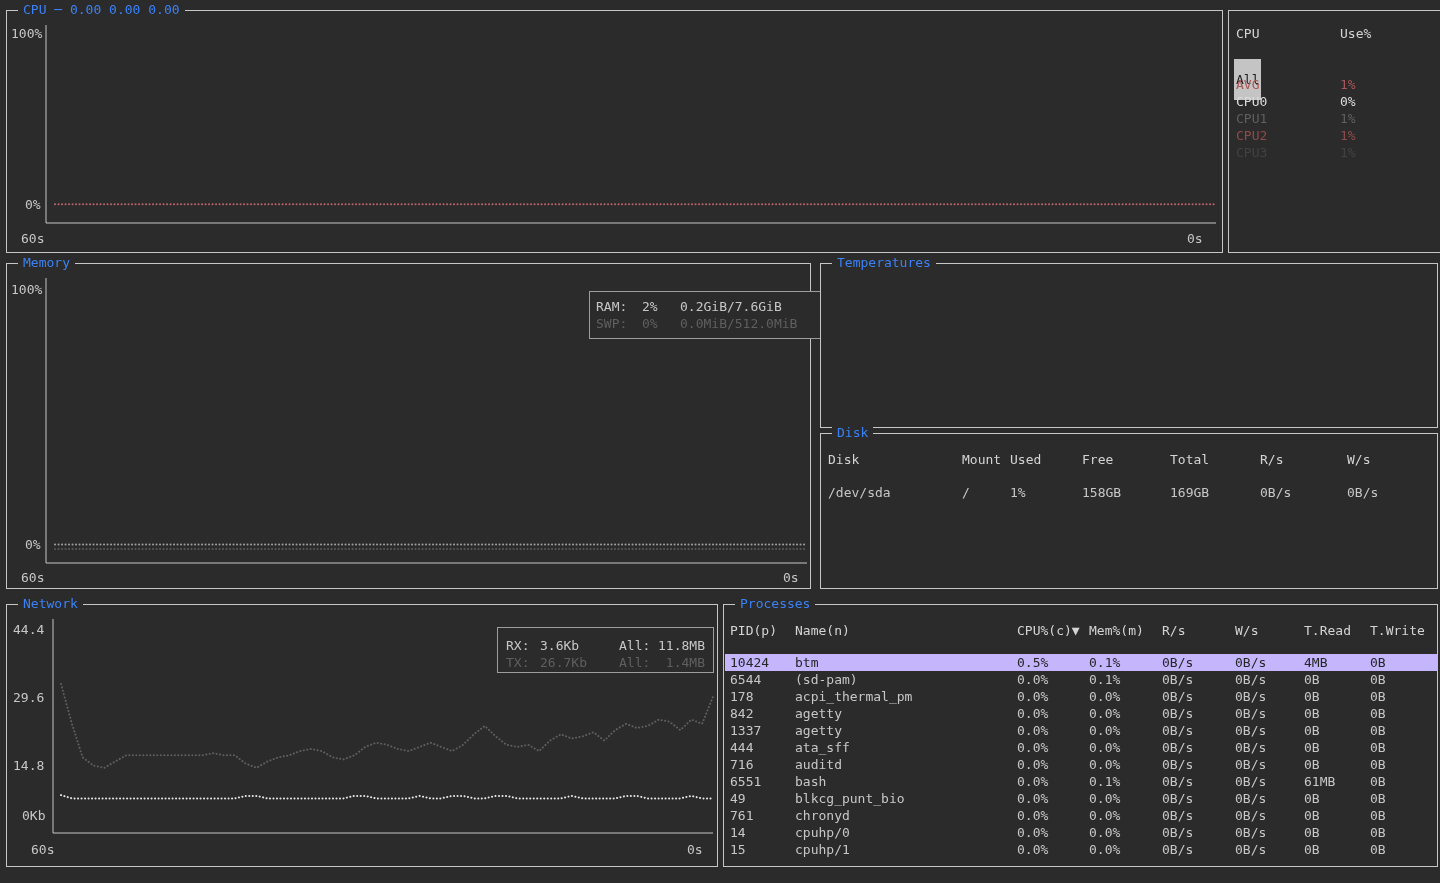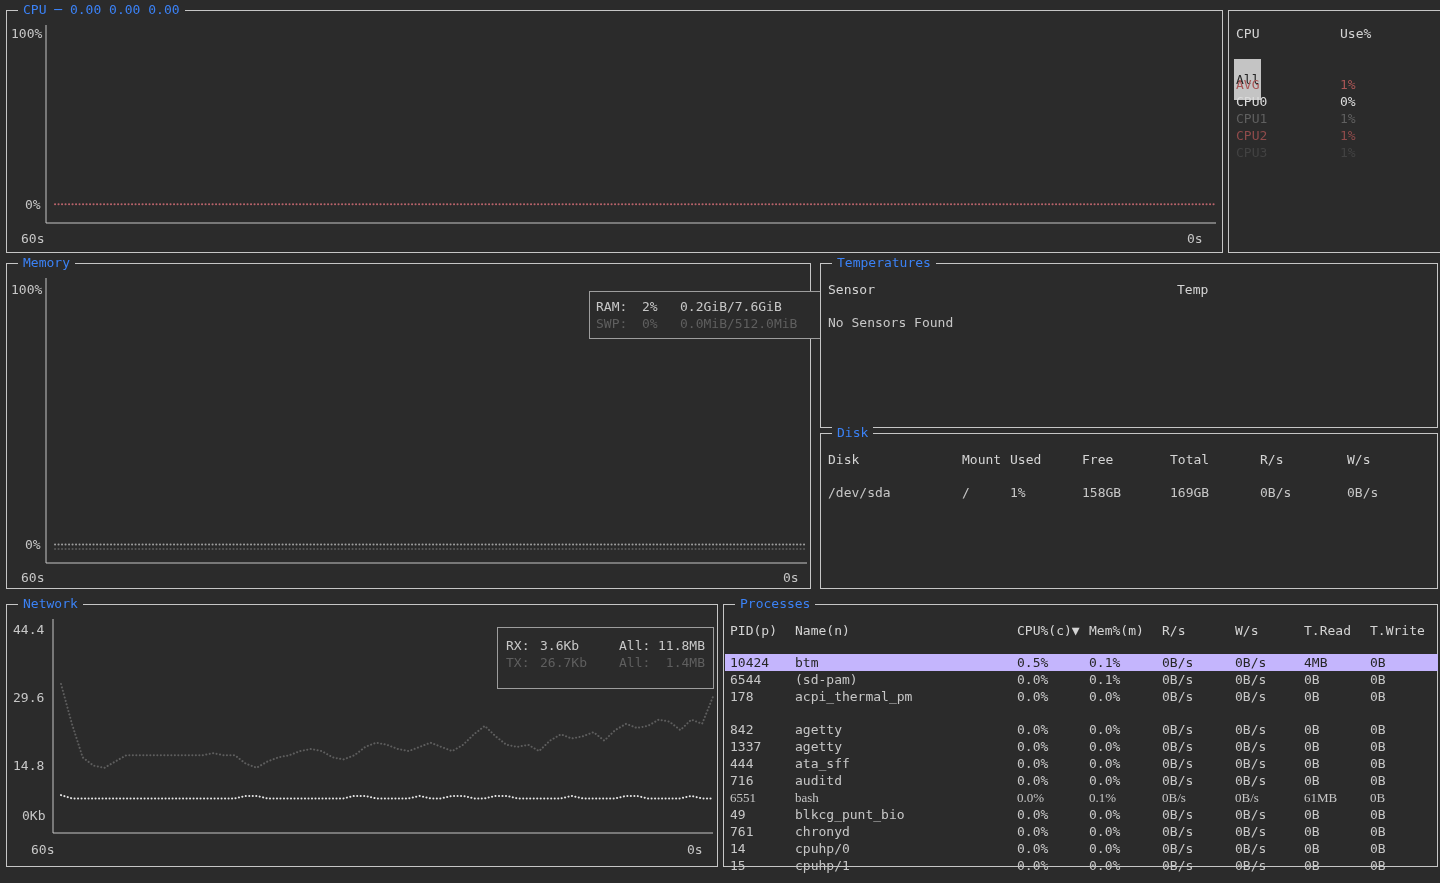--- a/index.html
+++ b/index.html
@@ -112,27 +112,20 @@
     <div class="lg-row dim" style="top:23px;">
       <span class="abs" style="left:6px;">SWP:</span>
       <span class="abs" style="left:52px;">0%</span>
       <span class="abs" style="left:90px;">0.0MiB/512.0MiB</span>
     </div>
   </div>
 </div>
 
 <div class="panel" style="left:820px;top:263px;width:618px;height:165px;">
   <span class="panel-title">Temperatures</span>
-  <div class="trow hdr" style="top:17px;">
-    <span style="left:6px;">Sensor</span>
-    <span style="left:355px;">Temp</span>
-  </div>
-  <div class="trow" style="top:50px;">
-    <span style="left:6px;">No Sensors Found</span>
-  </div>
 </div>
 
 <div class="panel" style="left:820px;top:433px;width:618px;height:156px;">
   <span class="panel-title">Disk</span>
   <div class="trow hdr" style="top:17px;">
     <span class="d0">Disk</span>
     <span class="d1">Mount</span>
     <span class="d2">Used</span>
     <span class="d3">Free</span>
     <span class="d4">Total</span>
@@ -157,21 +150,21 @@
     <line class="axis" x1="46" y1="228" x2="706" y2="228"></line>
   <polyline points="54.0,190.1 64.9,193.4 75.7,193.4 86.6,193.4 97.5,193.4 108.3,193.4 119.2,193.4 130.1,193.4 140.9,193.4 151.8,193.4 162.7,193.4 173.5,193.4 184.4,193.4 195.3,193.4 206.1,193.4 217.0,193.4 227.9,193.4 238.7,190.9 249.6,190.9 260.5,193.4 271.3,193.4 282.2,193.4 293.1,193.4 303.9,193.4 314.8,193.4 325.7,193.4 336.5,193.4 347.4,190.9 358.3,190.9 369.1,193.4 380.0,193.4 390.9,193.4 401.7,193.4 412.6,190.9 423.5,193.4 434.3,193.4 445.2,190.9 456.1,190.9 466.9,193.4 477.8,193.4 488.7,190.9 499.5,190.9 510.4,193.4 521.3,193.4 532.1,193.4 543.0,193.4 553.9,193.4 564.7,190.9 575.6,193.4 586.5,193.4 597.3,193.4 608.2,193.4 619.1,190.9 629.9,190.9 640.8,193.4 651.7,193.4 662.5,193.4 673.4,193.4 684.3,190.9 695.1,193.4 706.0,193.4" fill="none" stroke="#e6e6e6" stroke-width="2" stroke-dasharray="0.1 3.4" stroke-linecap="round"></polyline>
       <polyline points="54.0,79.0 64.9,118.8 75.7,152.4 86.6,160.7 97.5,162.8 108.3,156.5 119.2,150.3 130.1,150.3 140.9,150.3 151.8,150.3 162.7,150.3 173.5,150.3 184.4,150.3 195.3,150.3 206.1,148.2 217.0,150.3 227.9,150.3 238.7,158.6 249.6,162.8 260.5,156.5 271.3,152.4 282.2,150.3 293.1,146.1 303.9,144.0 314.8,146.1 325.7,152.4 336.5,154.4 347.4,150.3 358.3,141.9 369.1,137.7 380.0,139.8 390.9,144.0 401.7,146.1 412.6,141.9 423.5,137.7 434.3,141.9 445.2,146.1 456.1,139.8 466.9,129.3 477.8,120.9 488.7,131.4 499.5,139.8 510.4,141.9 521.3,139.8 532.1,146.1 543.0,135.6 553.9,129.3 564.7,133.5 575.6,131.4 586.5,127.2 597.3,135.6 608.2,125.1 619.1,118.8 629.9,123.0 640.8,120.9 651.7,114.6 662.5,116.7 673.4,125.1 684.3,114.6 695.1,118.8 706.0,91.6" fill="none" stroke="#5e5e5e" stroke-width="2" stroke-dasharray="0.1 3.4" stroke-linecap="round"></polyline>
     </svg>
   <span class="abs" style="left:6px;top:17px;">44.4</span>
   <span class="abs" style="left:6px;top:85px;">29.6</span>
   <span class="abs" style="left:6px;top:153px;">14.8</span>
   <span class="abs" style="left:15px;top:203px;">0Kb</span>
   <span class="abs" style="left:24px;top:237px;">60s</span>
   <span class="abs" style="left:680px;top:237px;">0s</span>
-  <div class="legend-box" style="left:490px;top:22px;width:217px;height:62px;text-align:right;">
+  <div class="legend-box" style="left:490px;top:22px;width:217px;height:46px;text-align:right;">
     <div class="lg-row" style="top:9px;">
       <span class="abs" style="left:8px;">RX:</span>
       <span class="abs" style="left:42px;">3.6Kb</span>
       <span class="abs" style="left:121px;">All:</span>
       <span class="abs" style="right:8px;">11.8MB</span>
     </div>
     <div class="lg-row dim" style="top:26px;">
       <span class="abs" style="left:8px;">TX:</span>
       <span class="abs" style="left:42px;">26.7Kb</span>
       <span class="abs" style="left:121px;">All:</span>
@@ -216,21 +209,21 @@
       <div class="trow" style="position: relative;">
         <span class="p0">178</span>
         <span class="p1">acpi_thermal_pm</span>
         <span class="p2">0.0%</span>
         <span class="p3">0.0%</span>
         <span class="p4">0B/s</span>
         <span class="p5">0B/s</span>
         <span class="p6">0B</span>
         <span class="p7">0B</span>
       </div>
-      <div class="trow" style="position: relative; margin-top: 16px;">
+      <div class="trow" style="position: relative;">
         <span class="p0">842</span>
         <span class="p1">agetty</span>
         <span class="p2">0.0%</span>
         <span class="p3">0.0%</span>
         <span class="p4">0B/s</span>
         <span class="p5">0B/s</span>
         <span class="p6">0B</span>
         <span class="p7">0B</span>
       </div>
       <div class="trow" style="position: relative;">
@@ -256,21 +249,21 @@
       <div class="trow" style="position: relative;">
         <span class="p0">716</span>
         <span class="p1">auditd</span>
         <span class="p2">0.0%</span>
         <span class="p3">0.0%</span>
         <span class="p4">0B/s</span>
         <span class="p5">0B/s</span>
         <span class="p6">0B</span>
         <span class="p7">0B</span>
       </div>
-      <div class="trow" style="position: relative; font-family: Liberation Serif, serif;">
+      <div class="trow" style="position: relative;">
         <span class="p0">6551</span>
         <span class="p1">bash</span>
         <span class="p2">0.0%</span>
         <span class="p3">0.1%</span>
         <span class="p4">0B/s</span>
         <span class="p5">0B/s</span>
         <span class="p6">61MB</span>
         <span class="p7">0B</span>
       </div>
       <div class="trow" style="position: relative;">

